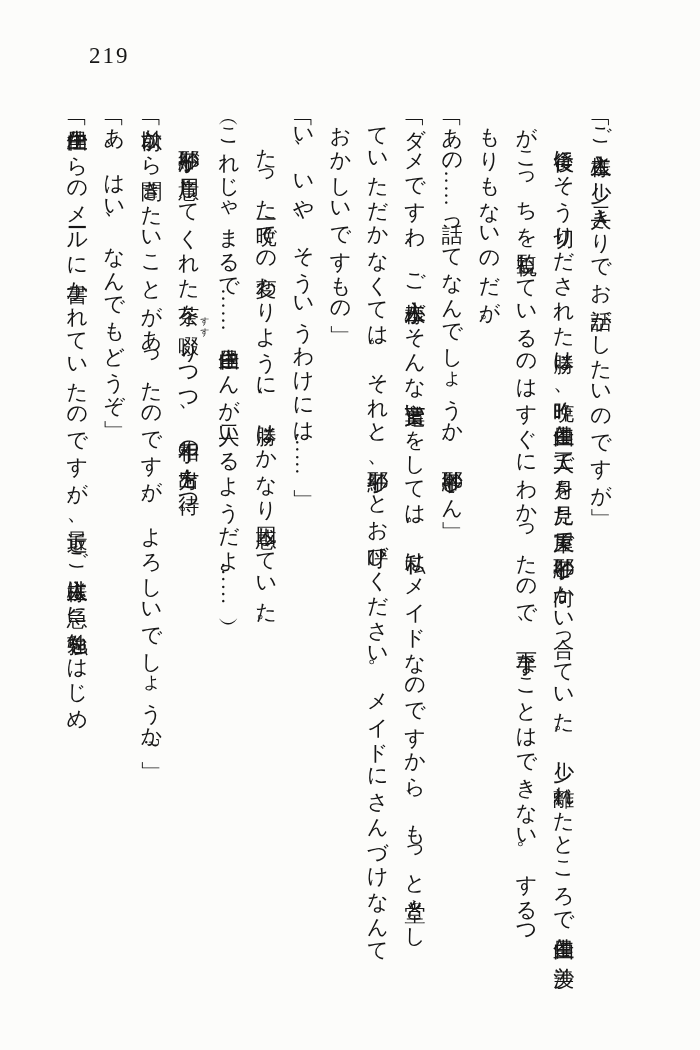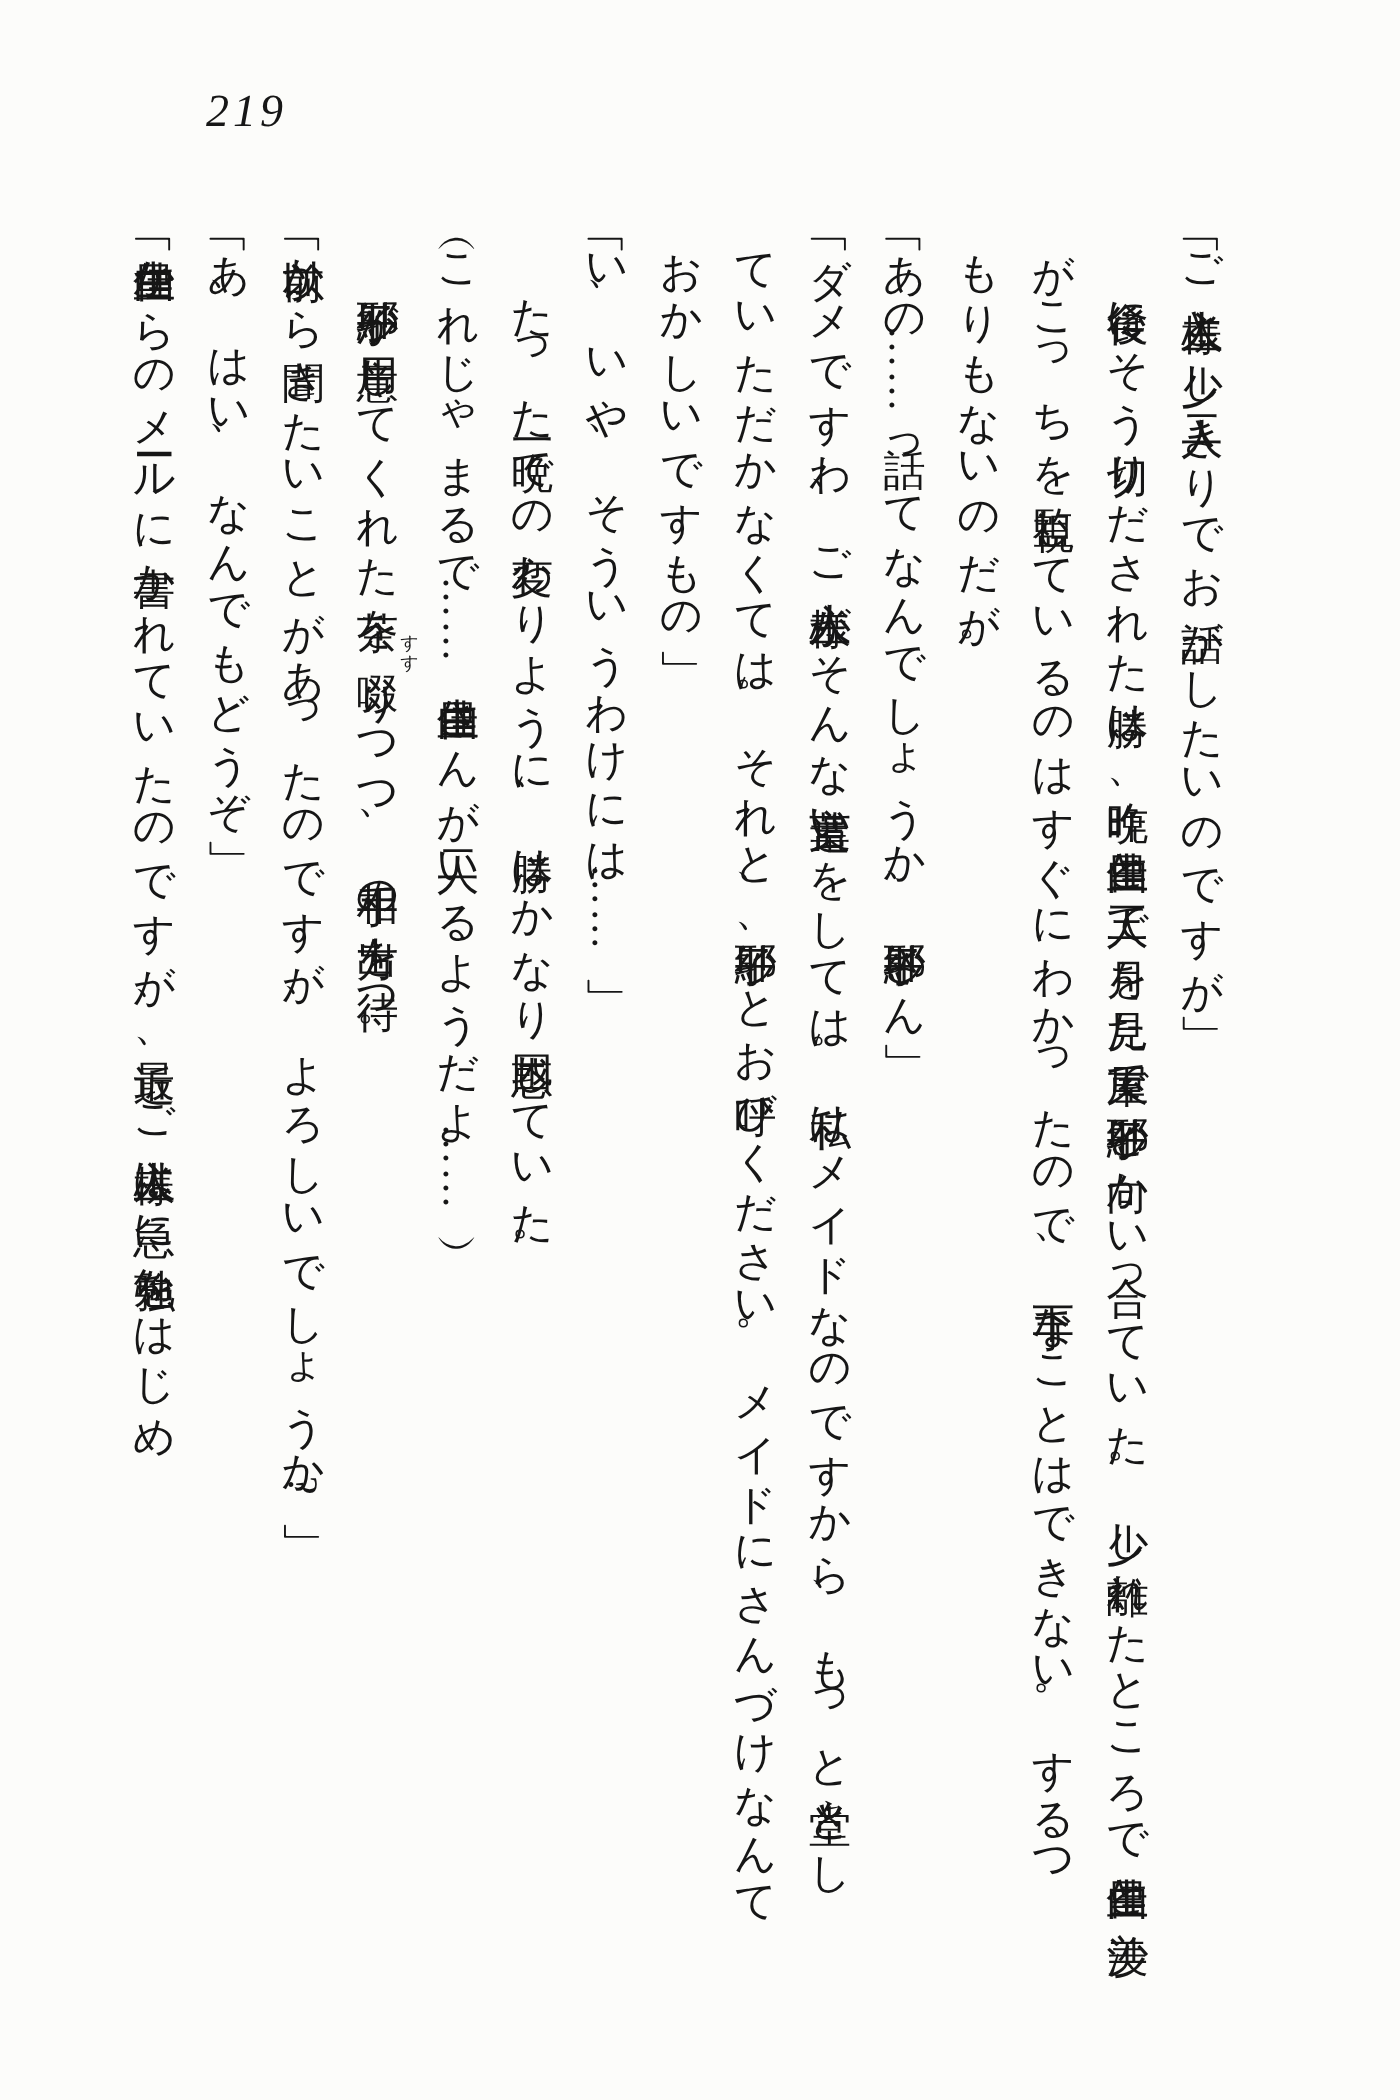--- a/index.html
+++ b/index.html
@@ -14,23 +14,22 @@
     color: var(--ink, #161616);
     font-family: "Liberation Serif", "DejaVu Serif", serif;
     overflow: hidden;
   }
   .book-page {
     position: absolute;
     inset: 0;
   }
   .folio {
     position: absolute;
-    left: 103px;
+    left: 89px;
     top: 43px;
-    font-style: italic;
     font-size: 23px;
     letter-spacing: 2px;
     font-family: "Liberation Serif", "DejaVu Serif", serif;
   }
   .text-block {
     position: absolute;
     top: 112px;
     left: 60px;
     width: 559px;
     height: 842px;

